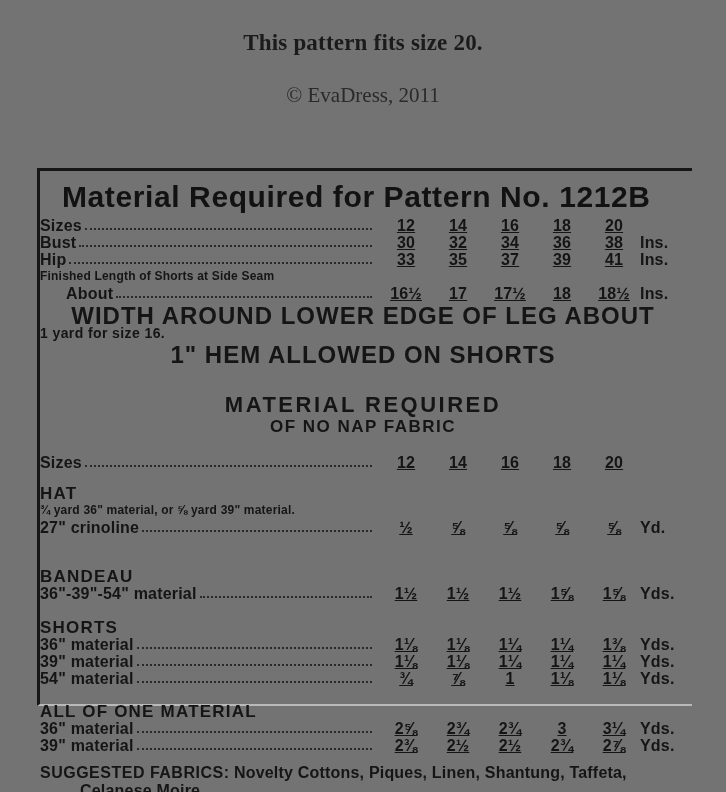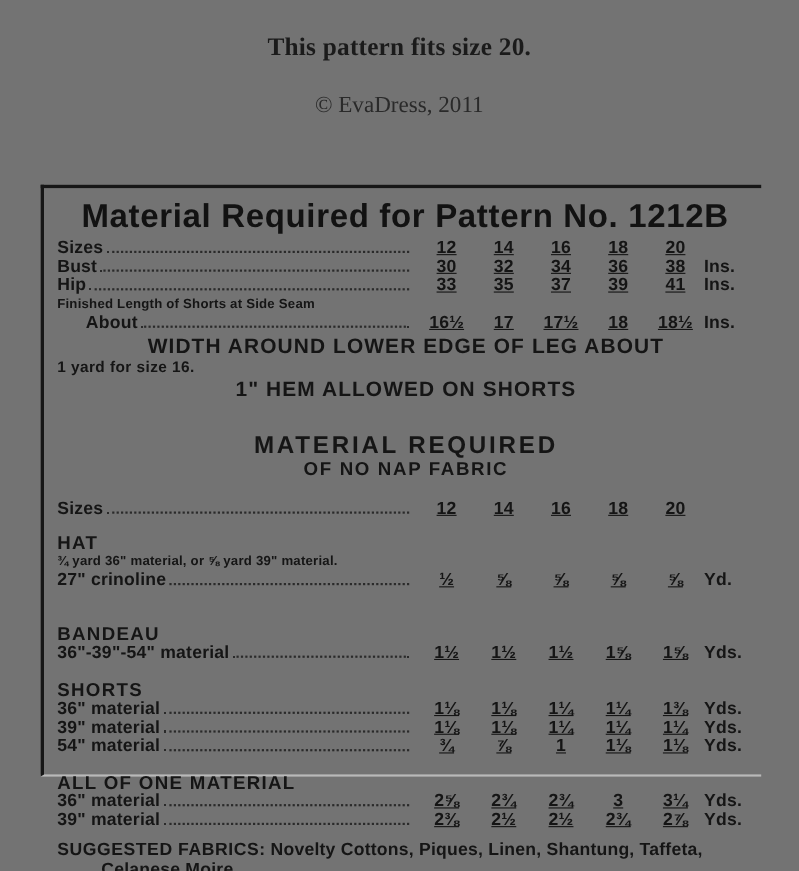--- a/index.html
+++ b/index.html
@@ -17,21 +17,21 @@
     text-align:center; margin-top:27px;
     font-family:"Liberation Serif", serif;
     font-size:21px; font-weight:400; color:#2a2a2a;
   }
   .chart {
     position:absolute; left:37px; top:168px; width:655px; height:538px;
     box-sizing:border-box;
     border-top:3px solid #161616;
     border-left:3px solid #161616;
     border-bottom:2px solid #b9b9b9;
-    padding:10px 6px 0 12px;
+    padding:10px 6px 0 0;
   }
   .chart-title {
     margin:0 0 4px 22px; font-size:30px; line-height:32px;
     font-weight:800; letter-spacing:.6px; white-space:nowrap; color:#121212;
   }
   .row {
     display:flex; align-items:baseline;
     font-size:16px; font-weight:700; line-height:17px; letter-spacing:.2px;
     white-space:nowrap;
   }
@@ -39,21 +39,21 @@
   .row .dots {
     flex:1; align-self:flex-end;
     border-bottom:2px dotted #2a2a2a;
     margin:0 8px 4px 3px; min-width:12px;
   }
   .row .val { flex:none; width:52px; text-align:center;text-decoration:underline; }
   .row .unit { flex:none; width:46px; text-align:left; }
   .plain-line { font-size:12px; font-weight:700; line-height:17px; letter-spacing:.2px; }
   .indent1 { padding-left:26px; }
   .center-head {
-    text-align:center; font-weight:800; font-size:19px; line-height:20px;
+    text-align:center; font-weight:800; font-size:24px; line-height:20px;
     letter-spacing:1px; margin-top:4px;
   }
   .center-note {
     text-align:left; font-weight:700; font-size:14px; line-height:15px;
     letter-spacing:.4px;
   }
   .center-head2 { text-align:center; font-weight:700; font-size:22px; line-height:24px; letter-spacing:2.5px; margin-top:28px; }
   .center-sub  { text-align:center; font-weight:800; font-size:17px; line-height:19px; letter-spacing:1.5px; }
   .mt18 { margin-top:18px; }
   .sec-head {

